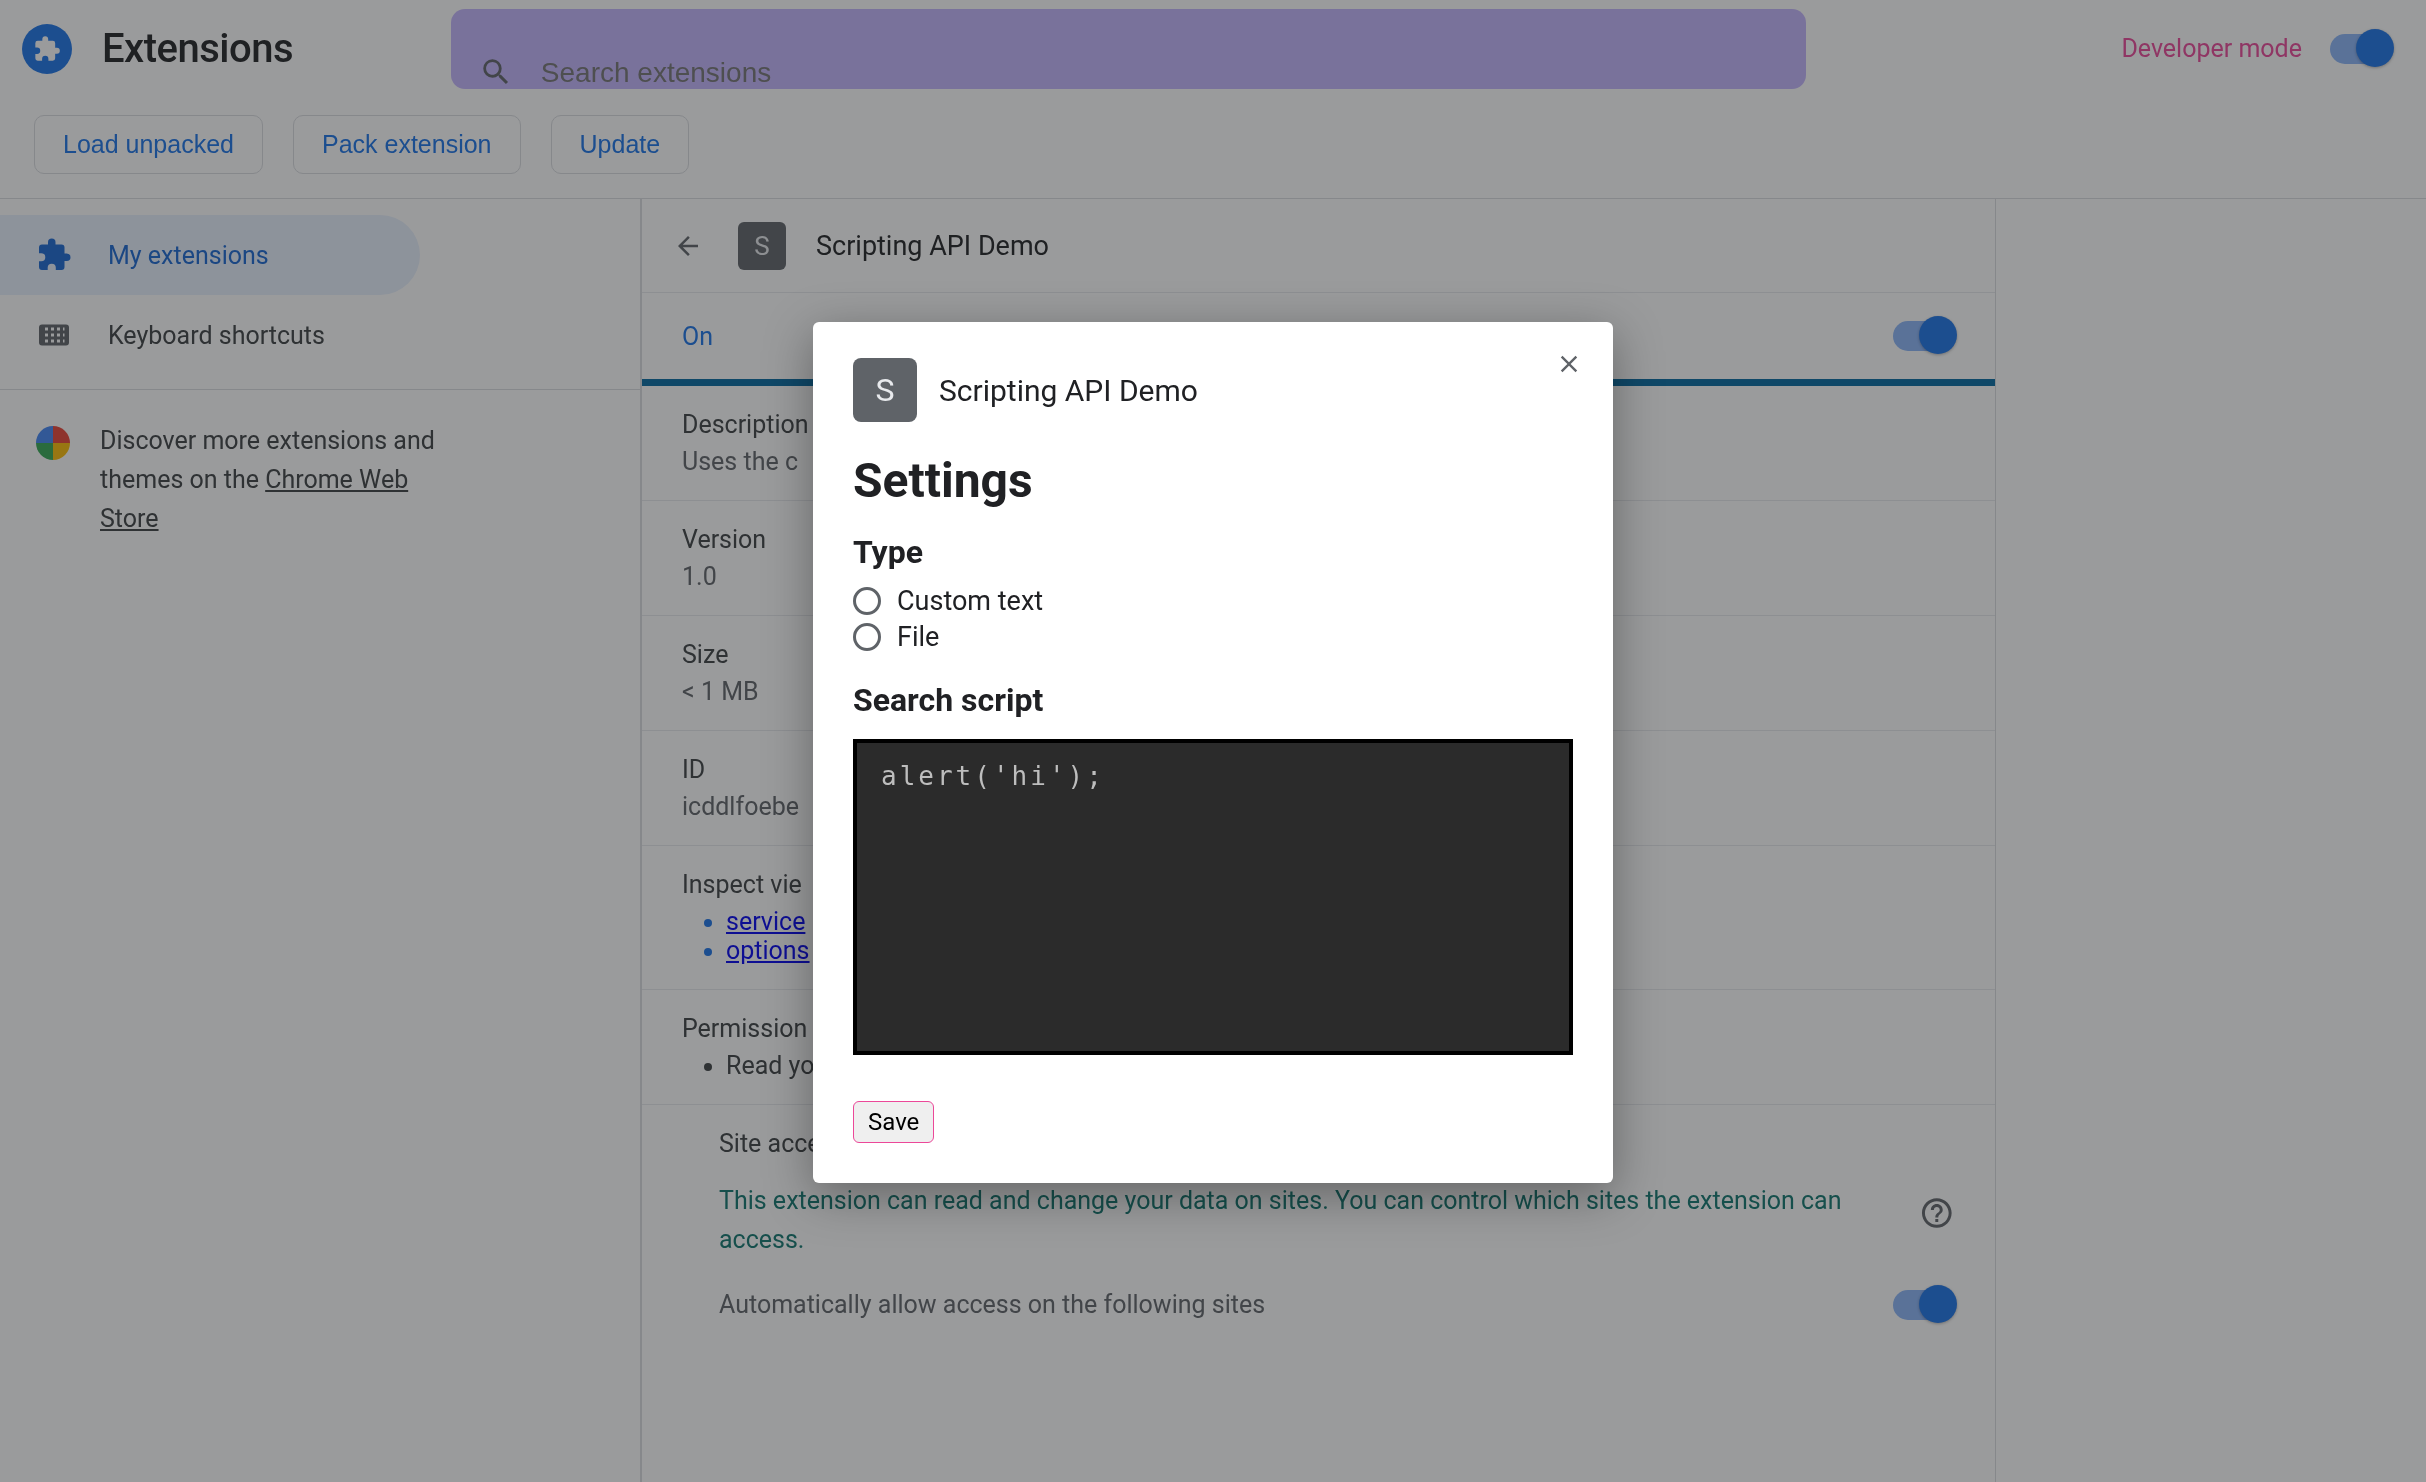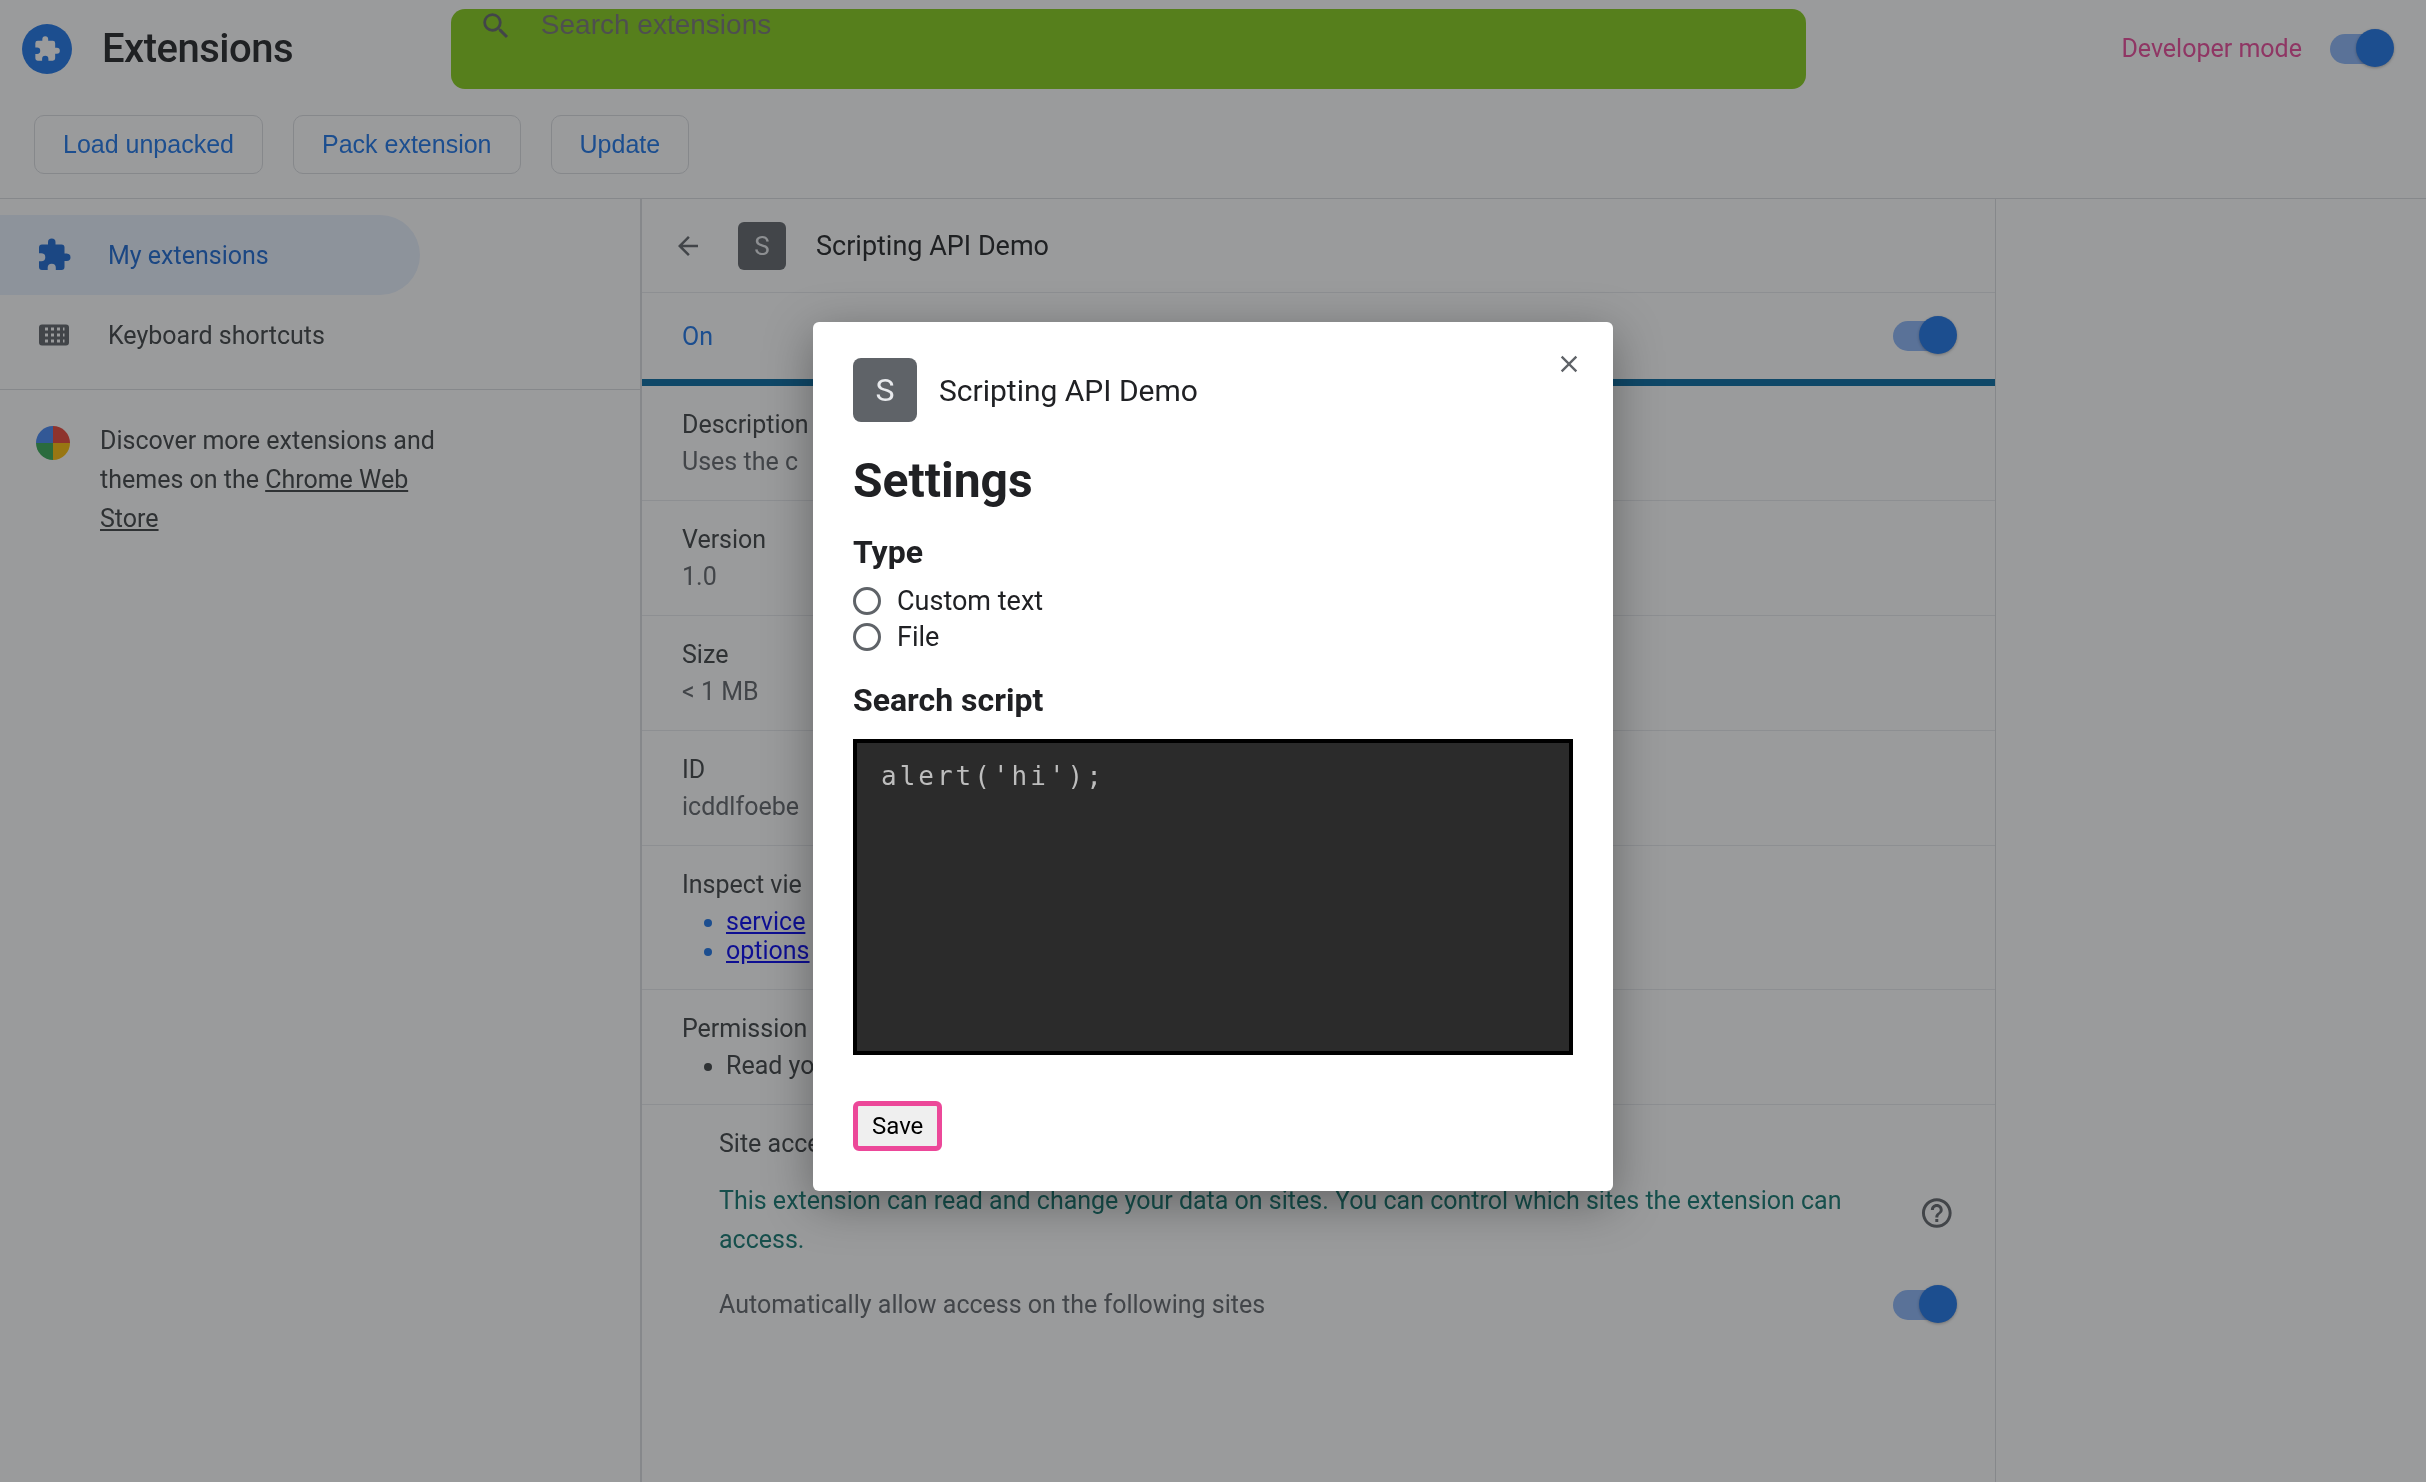--- a/index.html
+++ b/index.html
@@ -10,22 +10,22 @@
   .header {
     display: flex; align-items: center; height: 97px; padding: 0 22px;
     background: #fff;
   }
   .header-left { display: flex; align-items: center; gap: 30px; }
   .logo-icon { width: 50px; height: 50px; border-radius: 50%; background: #1a73e8; display: flex; align-items: center; justify-content: center; }
   .logo-icon svg { width: 28px; height: 28px; fill: #fff; }
   .header-title { font-size: 40px; font-weight: 500; letter-spacing: -0.5px; color: #202124; }
   .search-wrap { flex: 0 0 auto; margin-left: auto; margin-right: auto; }
   .search-box {
-    display: flex; align-items: flex-start; width: 1355px; height: 80px;
-    background: #84cc16; border-radius: 14px; padding: 0 28px;
+    display: flex; align-items: flex-end; width: 1355px; height: 80px;
+    background: #c4b5fd; border-radius: 14px; padding: 0 28px;
   }
   .search-box svg { width: 34px; height: 34px; fill: #5f6368; margin-right: 28px; }
   .search-input {
     flex: 1; border: none; outline: none; background: transparent;
     font-size: 28px; color: #5f6368;
   }
   .header-right { display: flex; align-items: center; gap: 28px; margin-left: auto; padding-right: 12px; }
   .dev-mode-label { font-size: 25px; color: #ec4899; }
   .toggle {
     width: 62px; height: 30px; border-radius: 30px; background: #8ab4f8; position: relative;
@@ -128,21 +128,21 @@
   .radio-circle {
     width: 28px; height: 28px; border: 3px solid #5f6368; border-radius: 50%; background: #fff;
   }
   .dialog h2.cs { margin-top: 28px; margin-bottom: 20px; }
   .code-area {
     width: 100%; height: 316px; background: #2b2b2b; border: 4px solid #000;
     color: #bdbdbd; font-family: "Menlo", "Consolas", monospace; font-size: 26px;
     padding: 18px 24px; letter-spacing: 3px; resize: none; outline: none;
   }
   .save-btn {
-    margin-top: 42px; background: #efefef; border: 5px solid #ec4899;
+    margin-top: 42px; background: #efefef; border: 1px solid #ec4899;
     font-size: 24px; padding: 6px 14px; border-radius: 6px; cursor: pointer;
     font-family: inherit;
   }
 </style>
 </head>
 <body>
 
 <div class="header">
   <div class="header-left">
     <div class="logo-icon">

